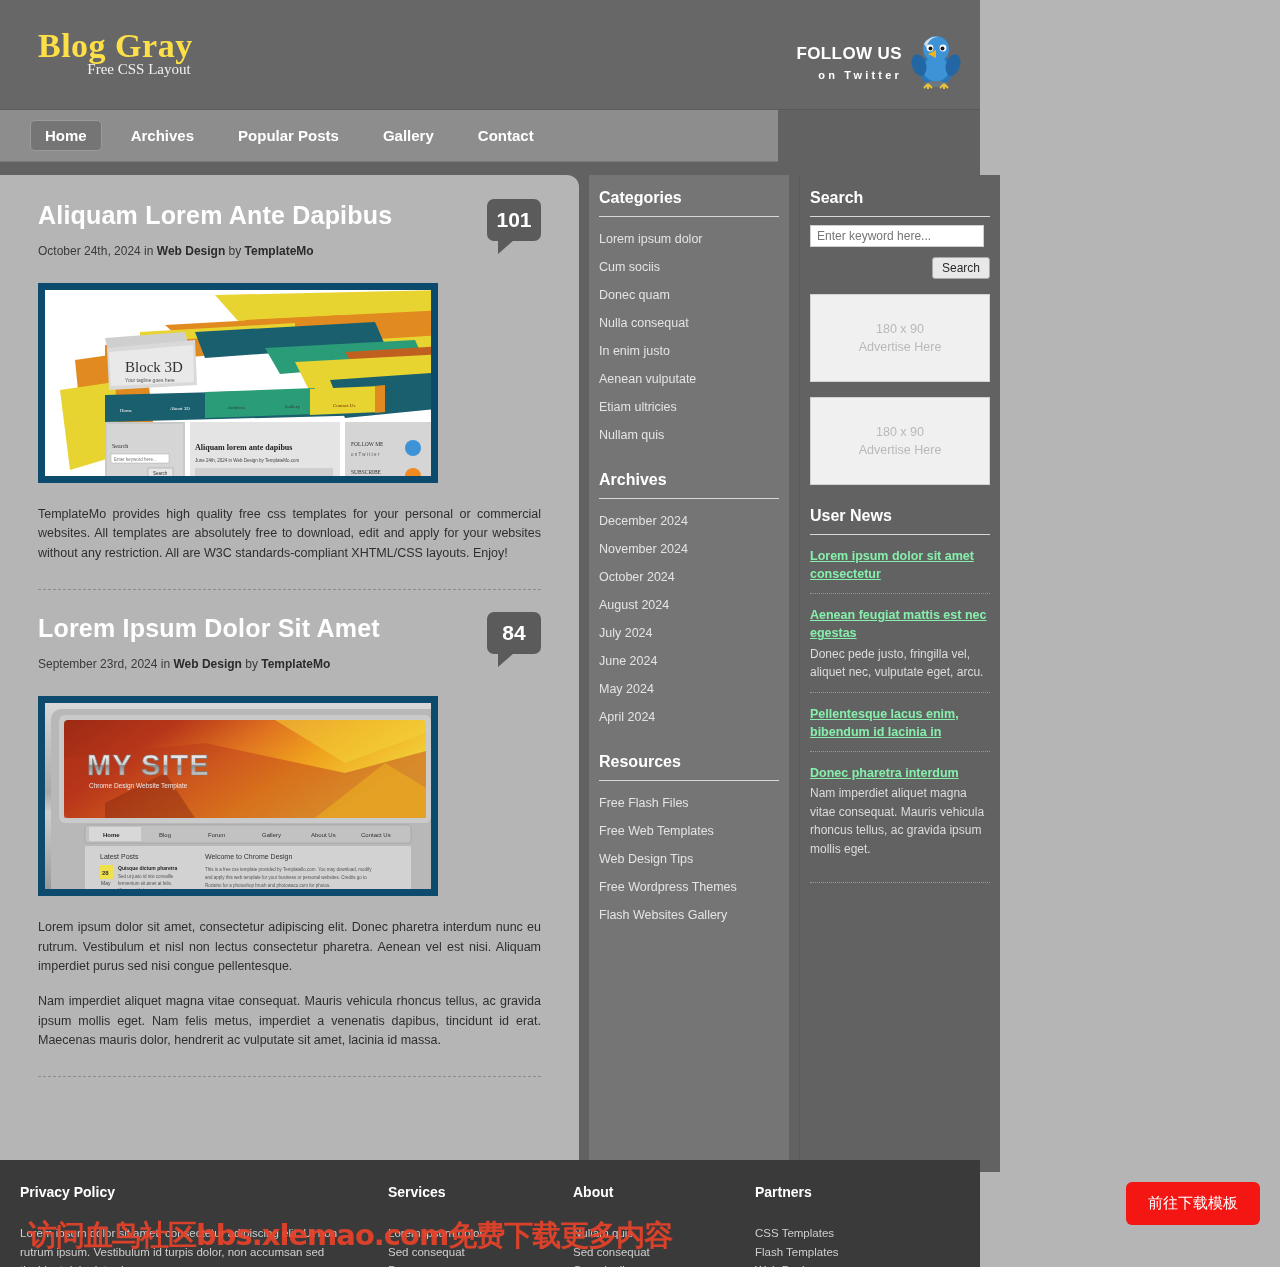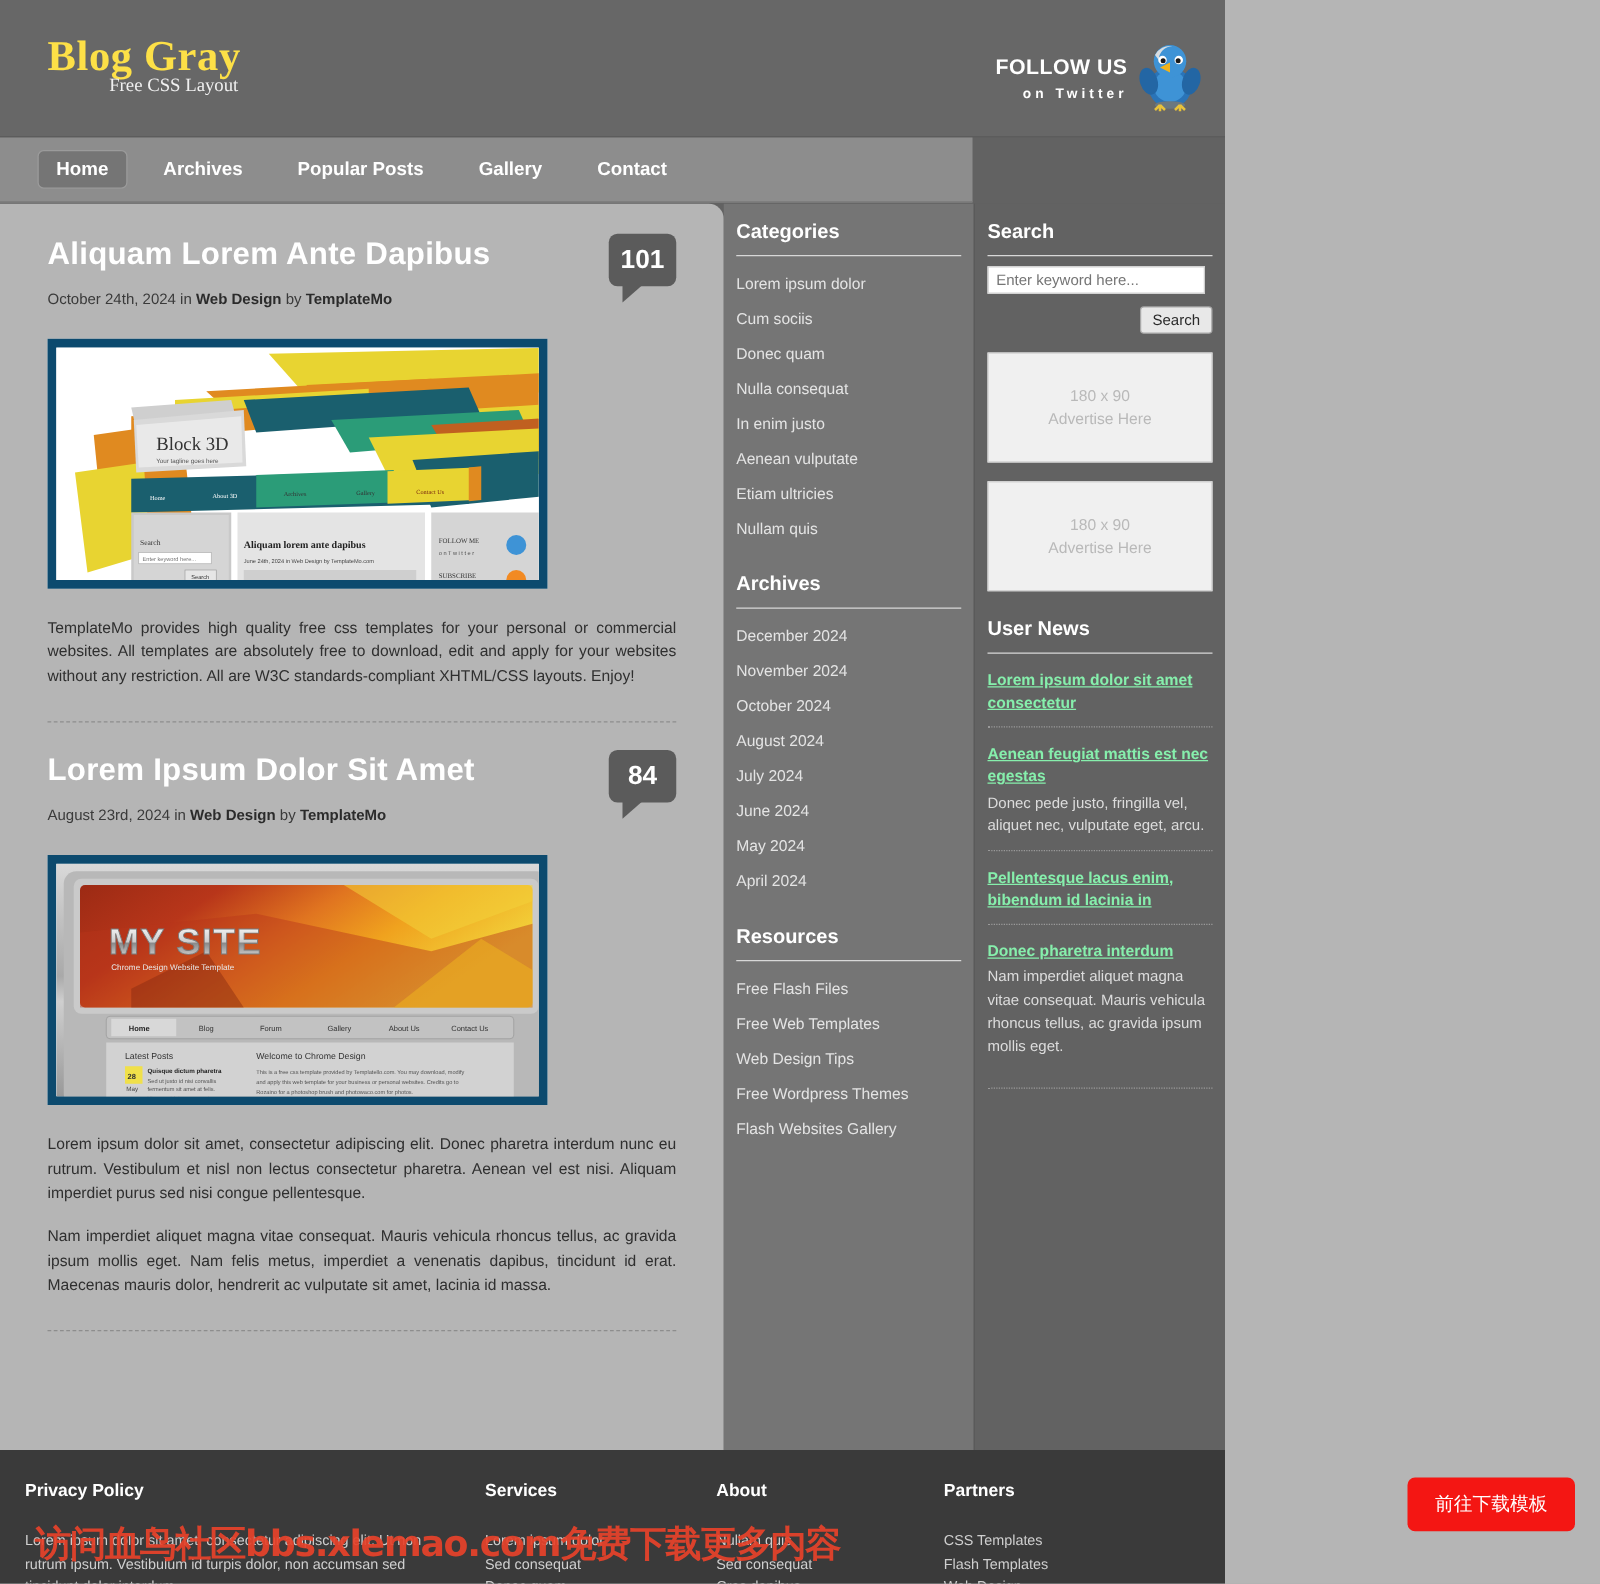--- a/index.html
+++ b/index.html
@@ -99,24 +99,25 @@
   }
   .nav-item.active {
     background: #757575;
     border: 1px solid #9b9b9b;
     padding: 6px 14px;
   }
 
   
   .cols {
     position: absolute;
-    left: 0; top: 163px;
+    left: 0; top: 175px;
     width: 1120px;
     height: 997px;
     display: flex;
+    gap: 10px;
   }
   .col-content {
     width: 579px;
     background: #b5b5b5;
     border-top-right-radius: 12px;
     padding: 26px 38px 0 38px;
   }
   .col-side1 {
     width: 200px;
     background: #757575;
@@ -450,21 +451,21 @@
             <p>TemplateMo provides high quality free css templates for your personal or commercial websites. All templates are absolutely free to download, edit and apply for your websites without any restriction. All are W3C standards-compliant XHTML/CSS layouts. Enjoy!</p>
           </div>
         </div>
 
         <div class="divider"></div>
 
         <div class="post">
           <div class="post-head">
             <div class="post-title">Lorem Ipsum Dolor Sit Amet</div>
             <div class="post-meta">
-              <span>August 23rd, 2024</span><span> in </span><b>Web Design</b><span> by </span><b>TemplateMo</b>
+              <span>September 23rd, 2024</span><span> in </span><b>Web Design</b><span> by </span><b>TemplateMo</b>
             </div>
             <div class="comment-bubble">84</div>
           </div>
 
           <div class="thumb">
             <svg width="400" height="200" viewBox="0 0 400 200">
               <defs>
                 <linearGradient id="fire" x1="0" y1="0" x2="1" y2="0.4">
                   <stop offset="0%" stop-color="#9c2a14"></stop>
                   <stop offset="28%" stop-color="#b8361a"></stop>

